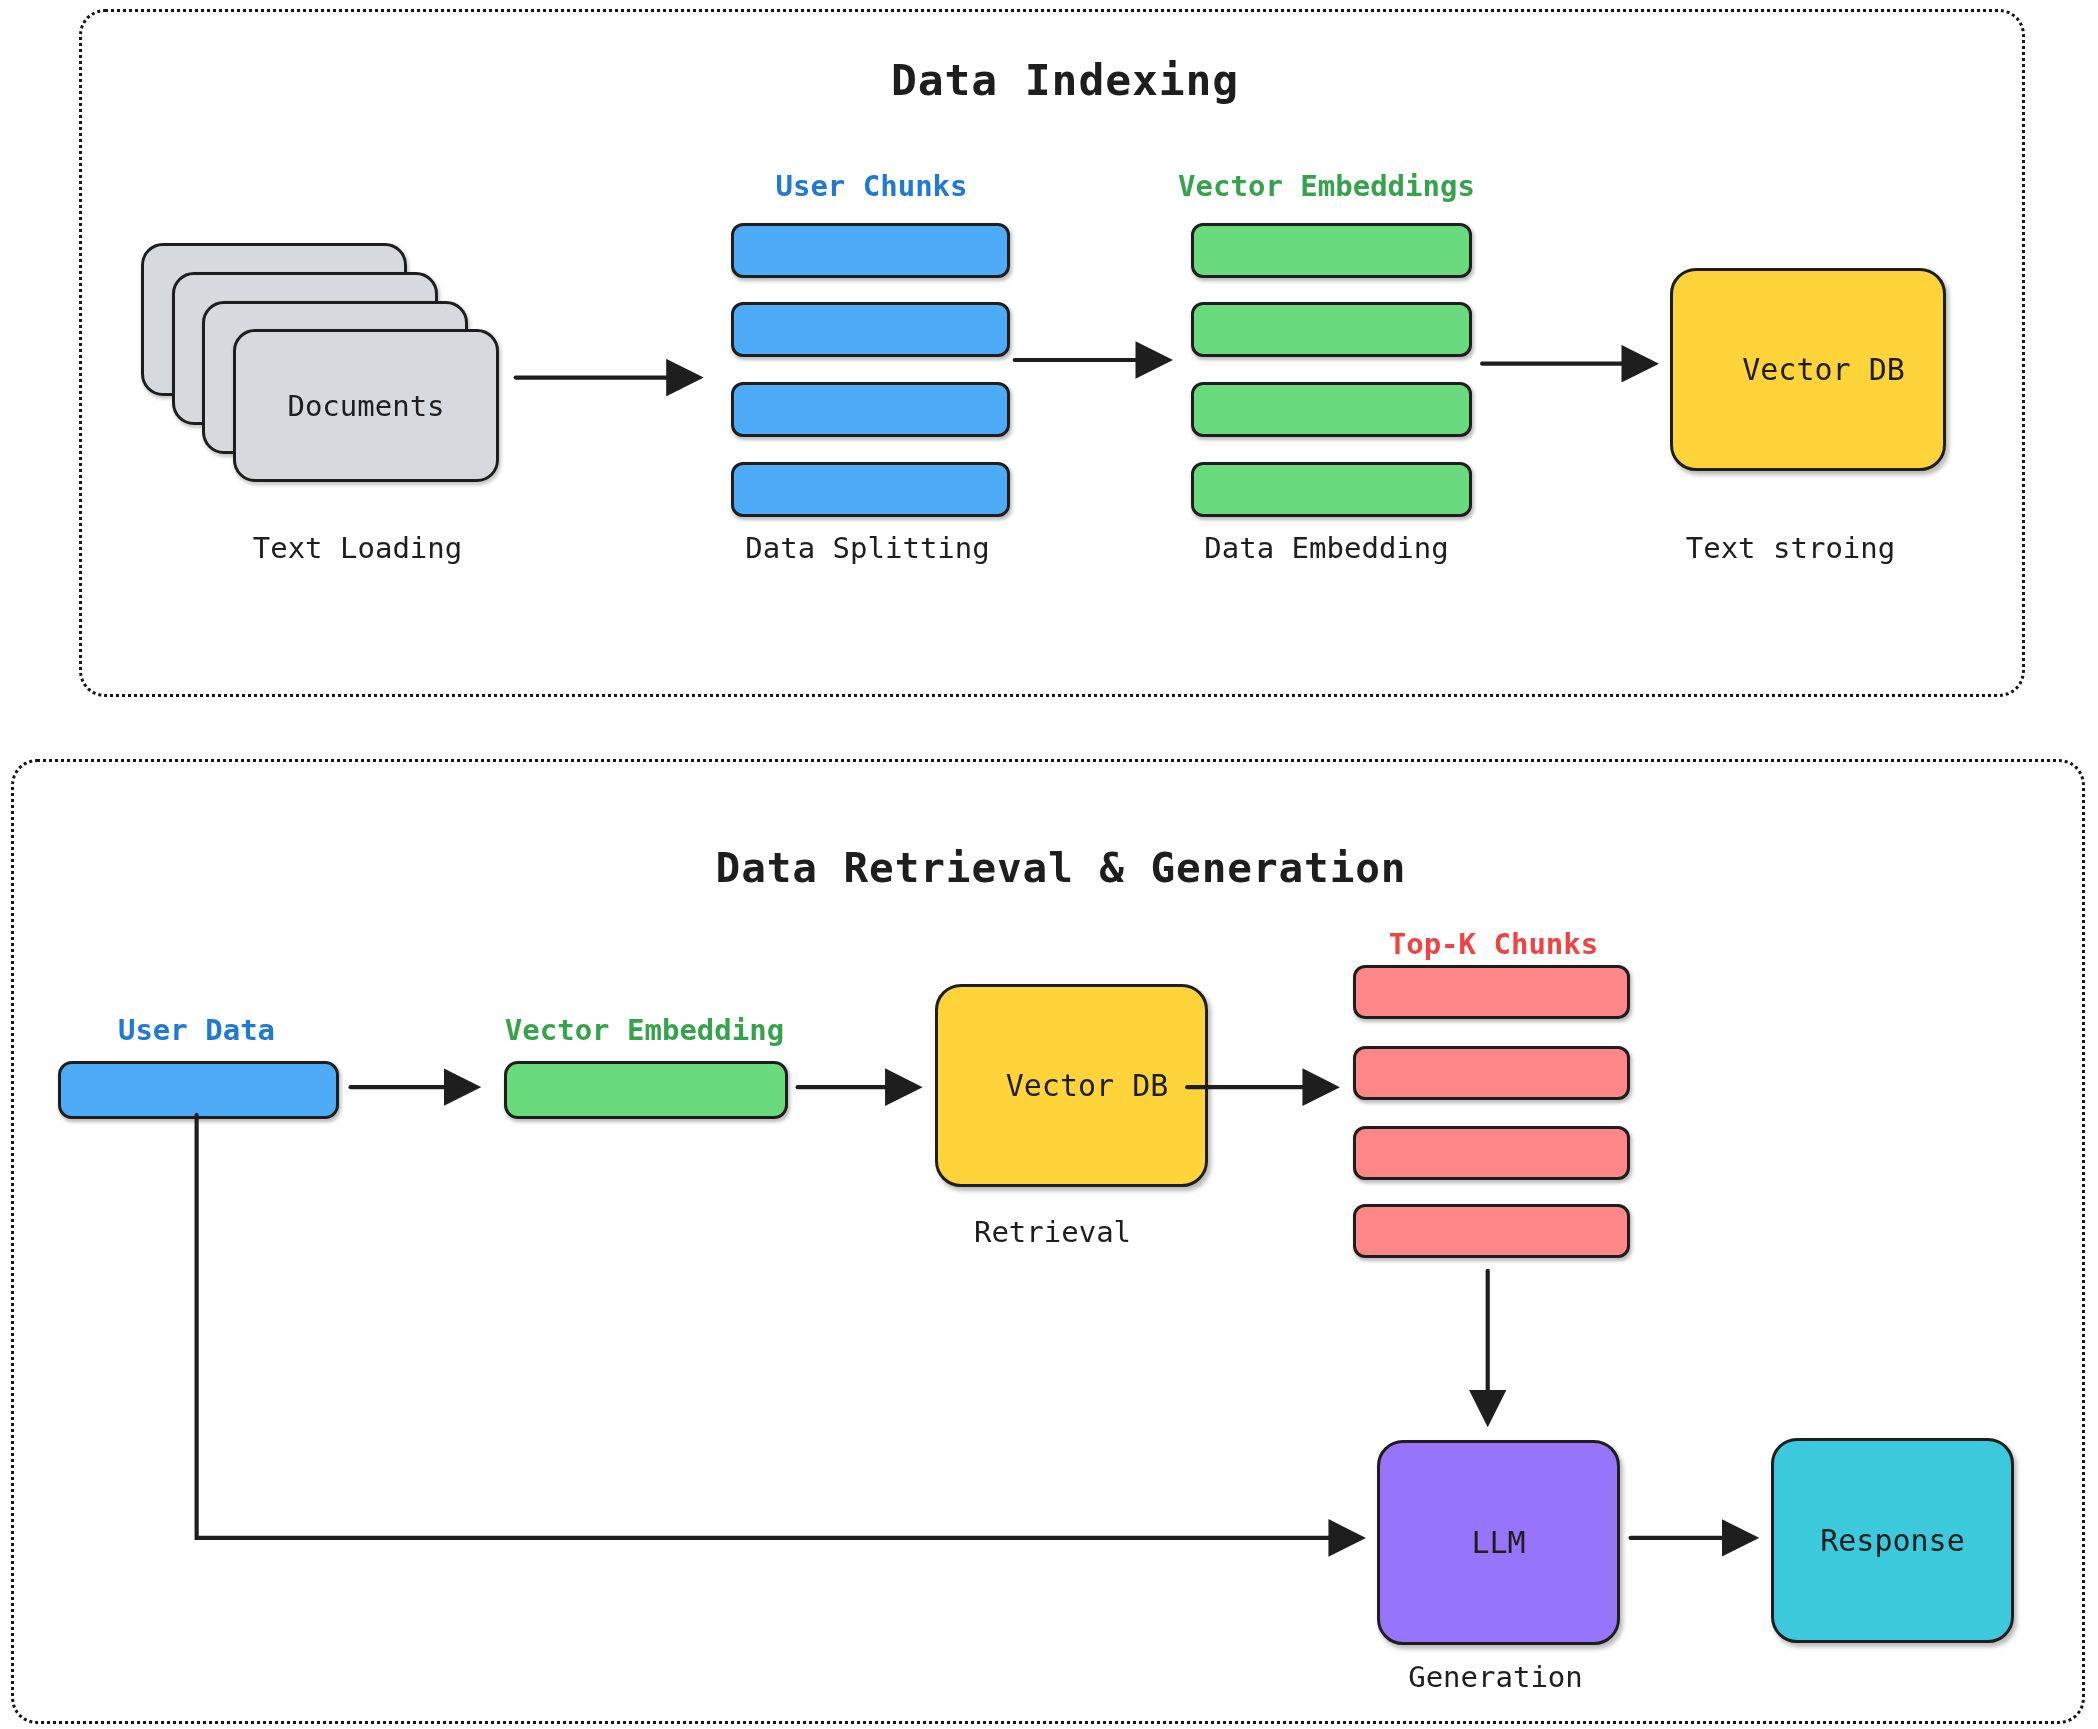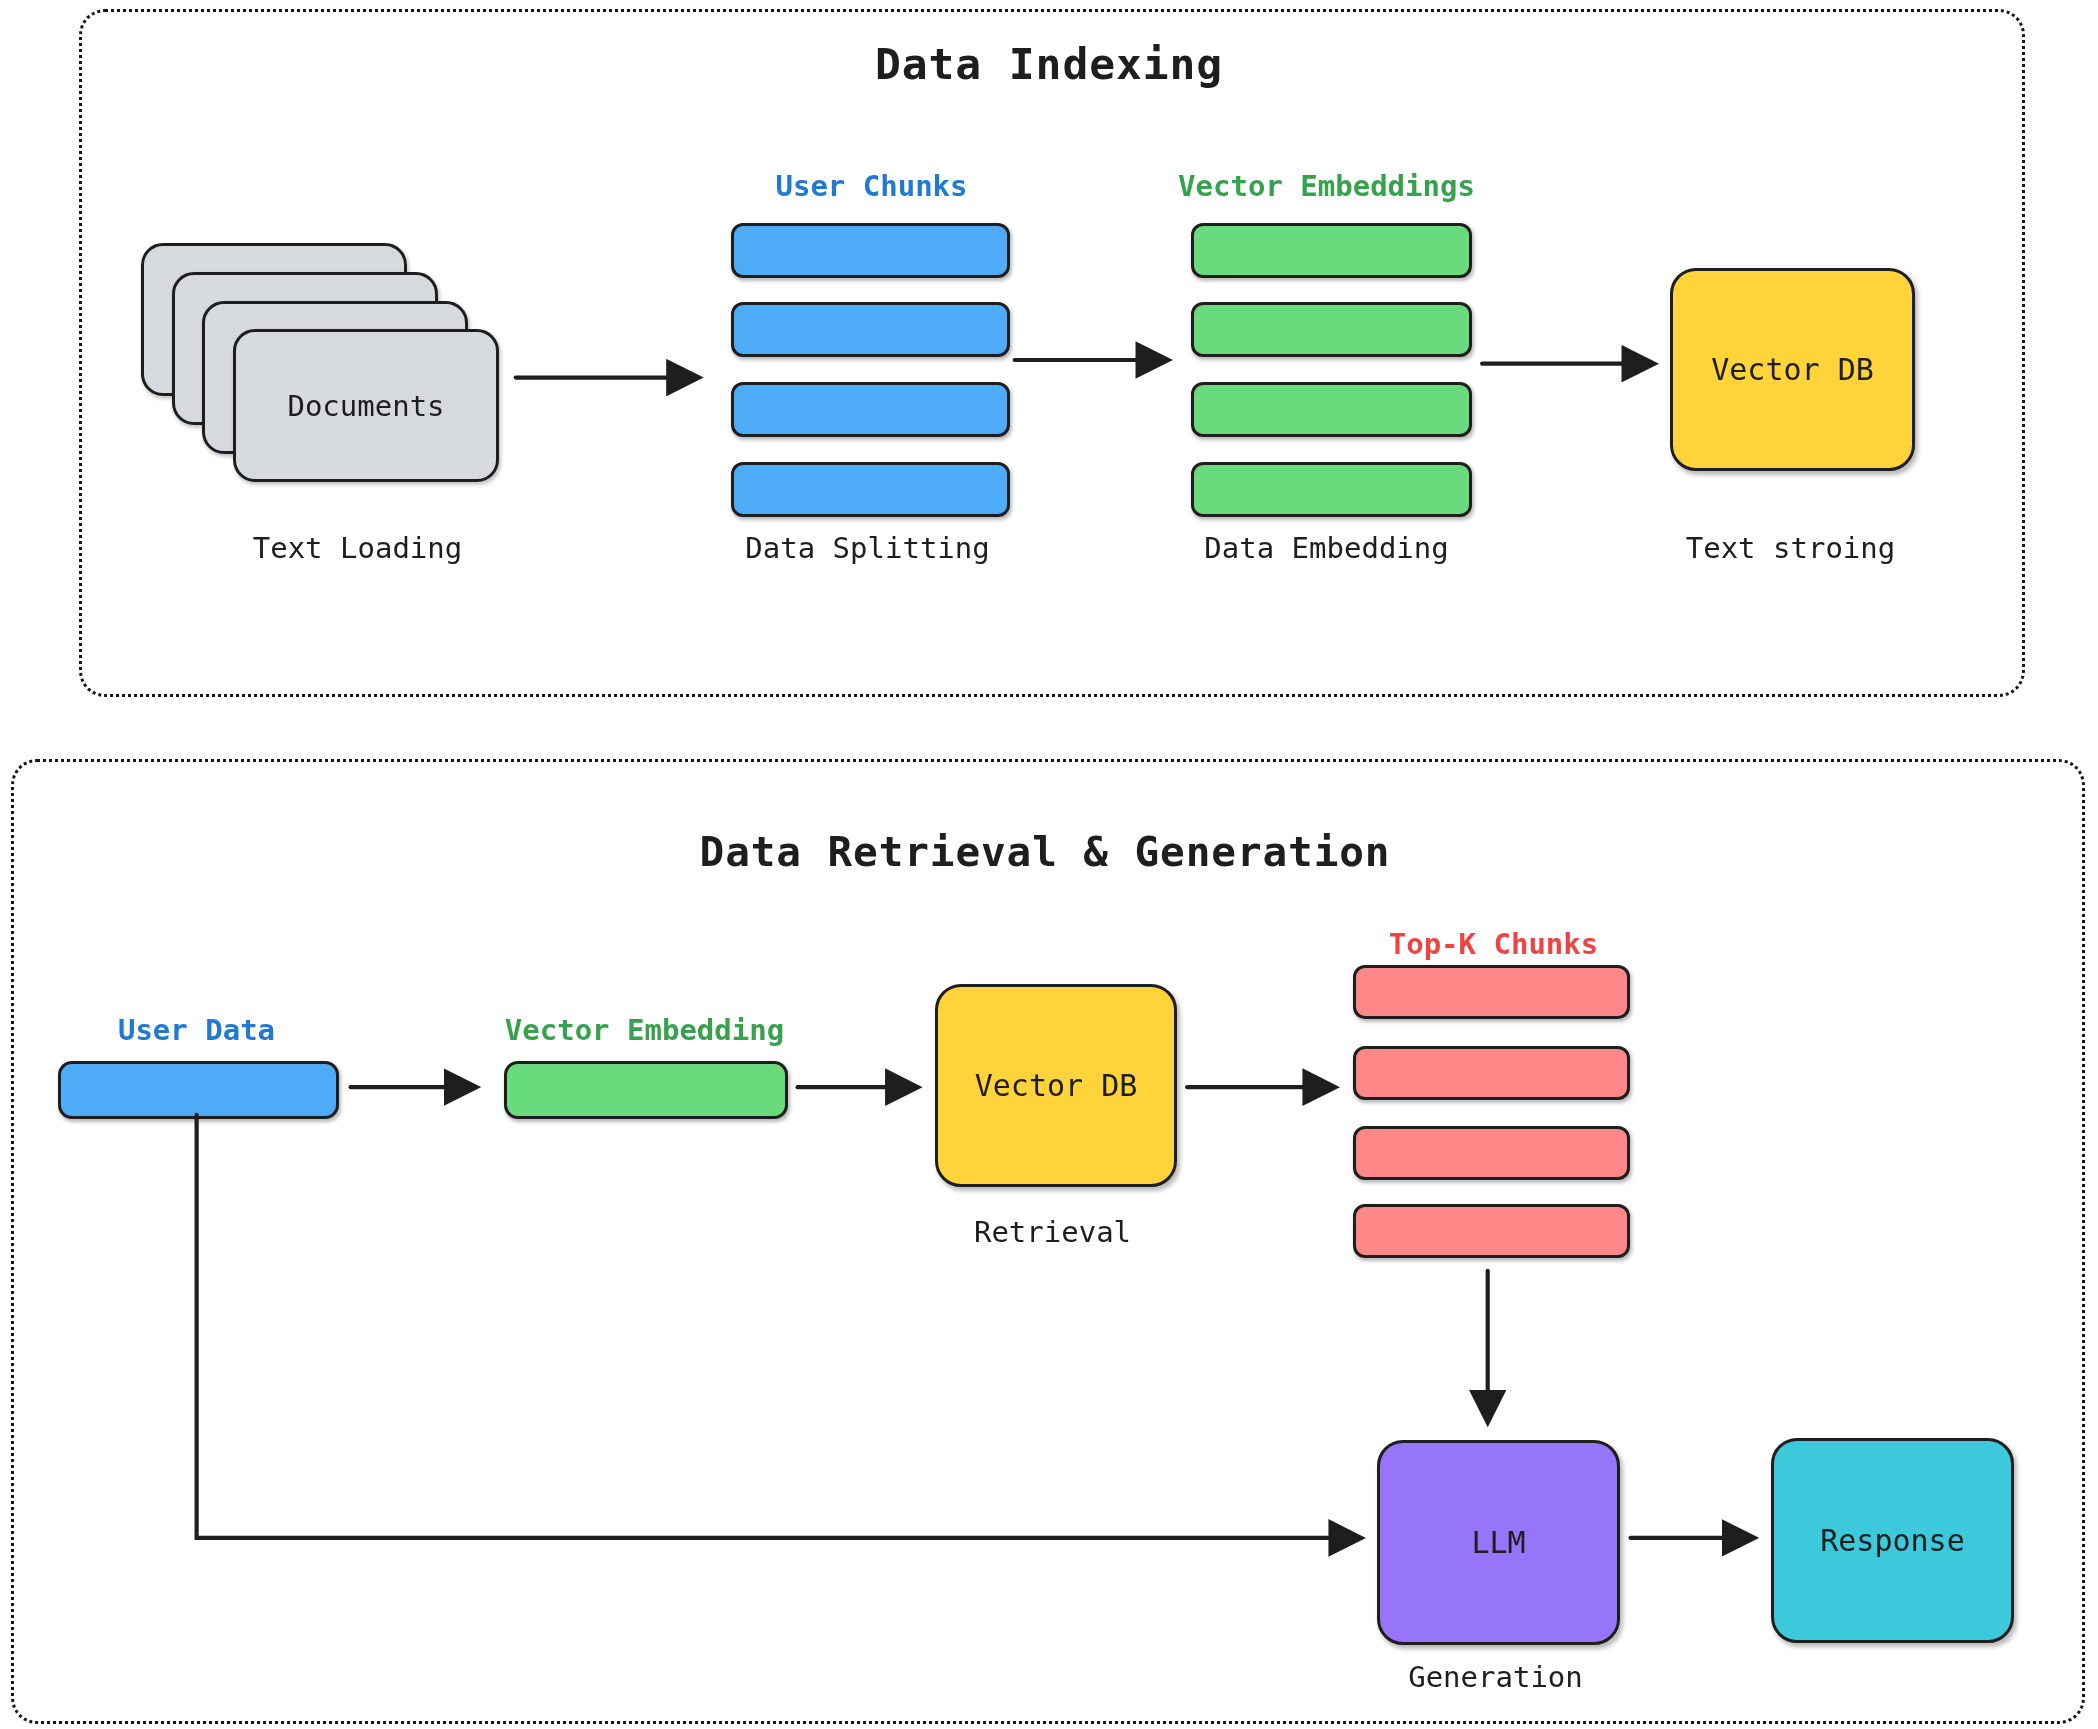--- a/index.html
+++ b/index.html
@@ -12,21 +12,21 @@
     overflow:hidden;
   }
   .panel{
     position:absolute;
     border:3.7px dotted #161616;
     border-radius:26px;
     background:transparent;
   }
   .panel-title{
     position:absolute;
-    margin:0;
+    margin:16px;
     text-align:center;
     font-size:43px;
     font-weight:600;
     letter-spacing:0.9px;
     color:#1e1e1e;
   }
   .col-label{
     position:absolute;
     width:371px;
     text-align:center;
@@ -50,21 +50,21 @@
   .bar.green{background:var(--green-fill,#69db7c);}
   .bar.red{background:var(--red-fill,#ff8787);}
   .box{
     position:absolute;
     display:flex;align-items:center;justify-content:center;
     border:3.7px solid #1e1e1e;
     border-radius:26px;
     font-size:30px;
     box-shadow:2.8px 3.7px 4.6px rgba(30,30,30,.30);
   }
-  .box.yellow{background:var(--yellow-fill,#ffd43b);}
+  .box.yellow{background:var(--yellow-fill,#ffd43b);padding-left:31px;}
   .box.purple{background:var(--purple-fill,#9775fa);}
   .box.cyan{background:var(--cyan-fill,#3bc9db);}
   .doc-card{
     position:absolute;
     width:260px;height:147px;
     background:var(--gray-fill,#d6dade);
     border:3.7px solid #1e1e1e;
     border-radius:22px;
     box-shadow:1.9px 2.8px 3.7px rgba(30,30,30,.25);
     display:flex;align-items:center;justify-content:center;

